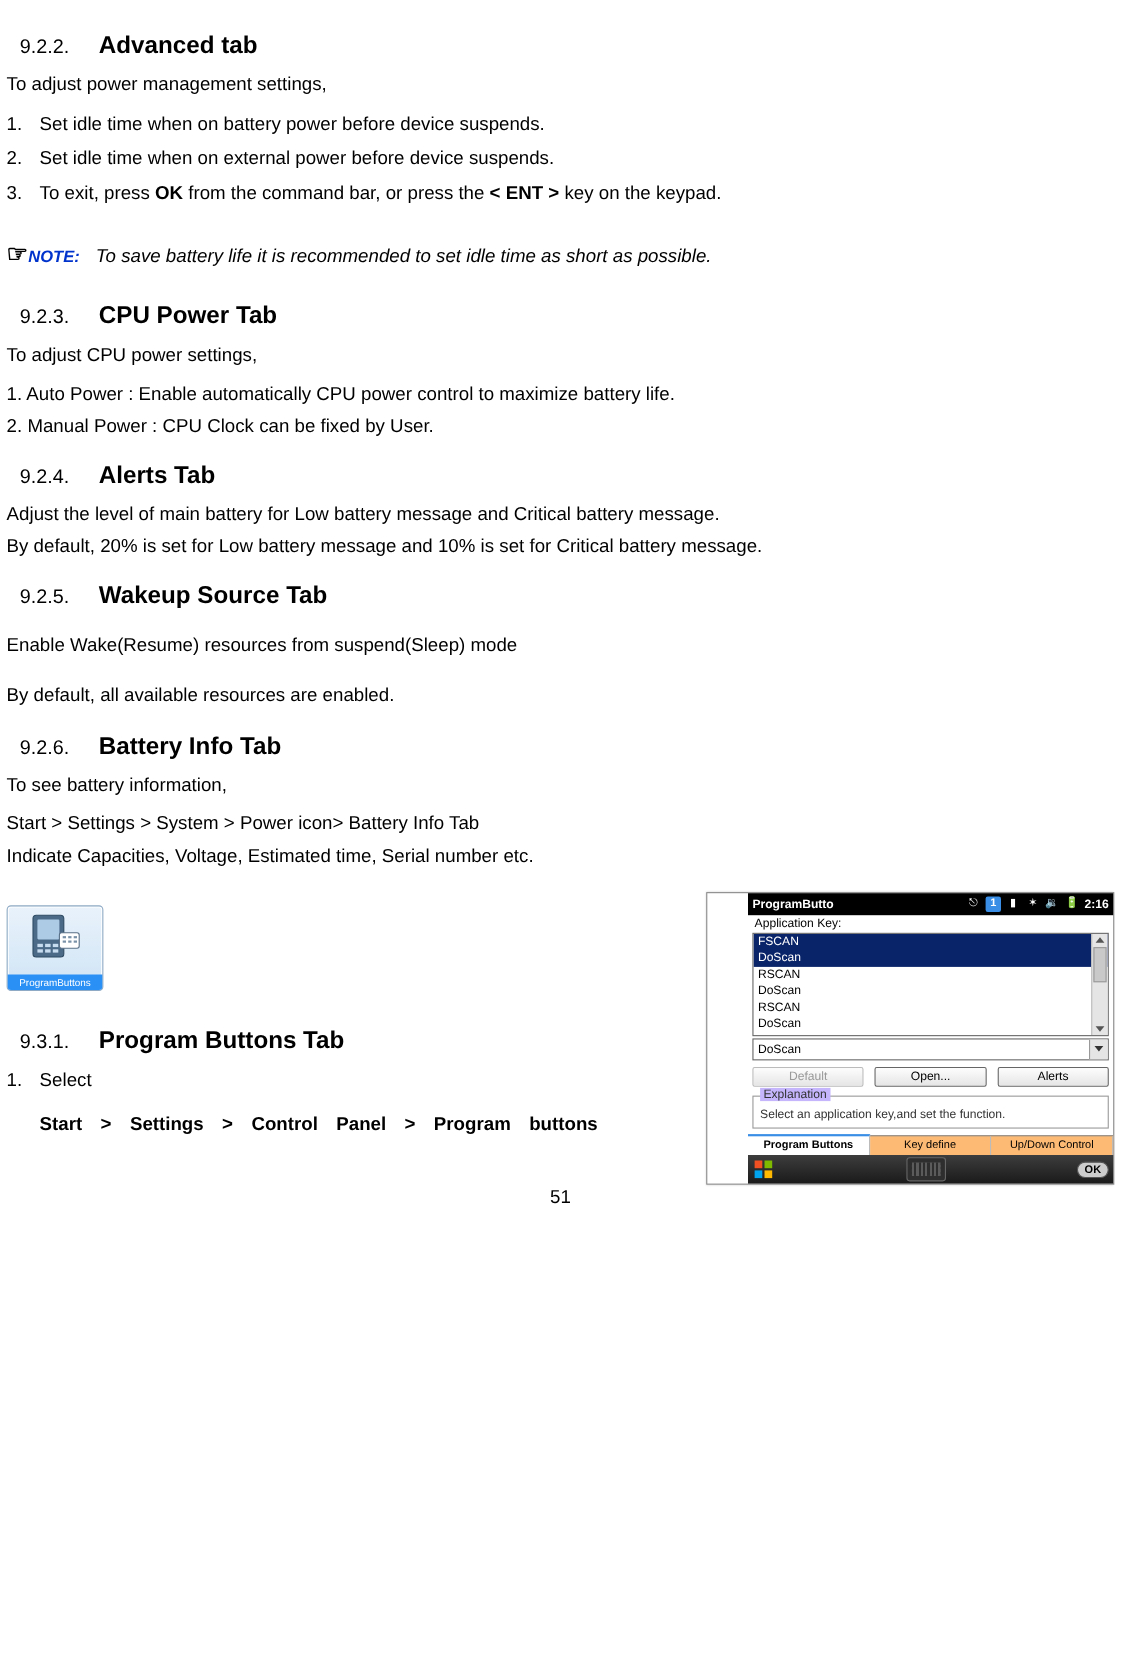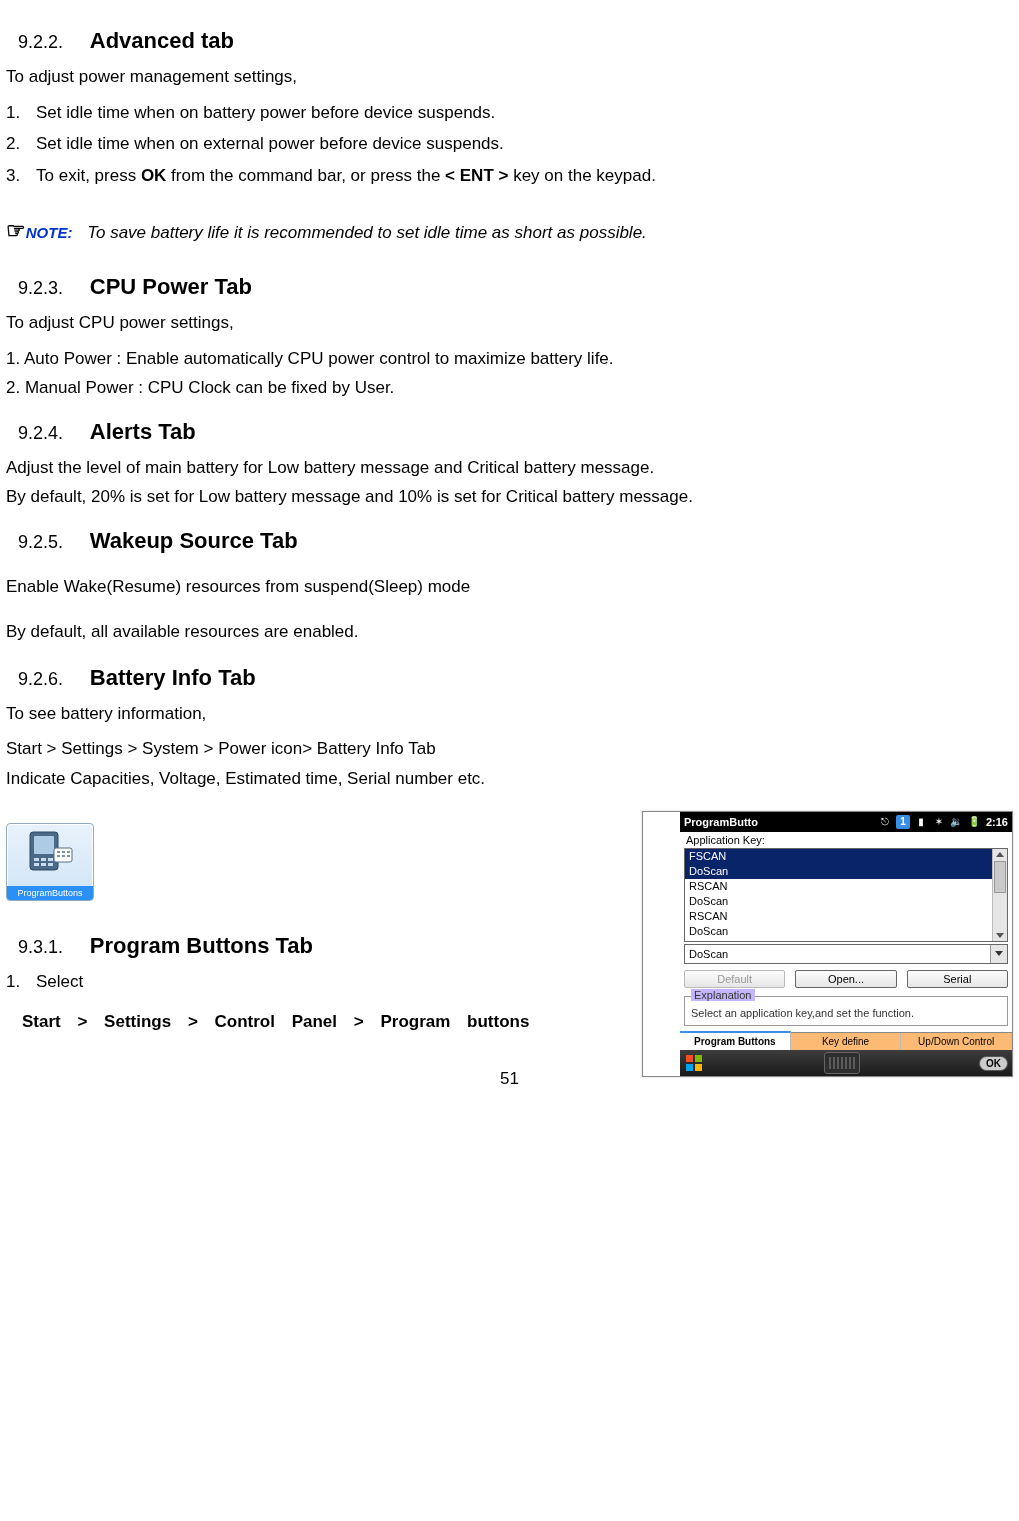--- a/index.html
+++ b/index.html
@@ -60,21 +60,21 @@
     margin-right: 10px;
   }
   .note .txt {
     font-style: italic;
   }
   .bold {
     font-weight: bold;
   }
   .page-num {
     text-align: center;
-    margin-top: 30px;
+    margin-top: 40px;
   }
   .row-with-image {
     position: relative;
   }
   
   .icon-tile {
     display: inline-block;
     width: 86px;
     height: 76px;
     background: linear-gradient(#e9f2fb, #cfe4f5);
@@ -400,21 +400,21 @@
   </div>
 
   
   <div class="heading">
     <span class="num">9.3.1.</span>
     <span class="title">Program Buttons Tab</span>
   </div>
   <p class="li" style="max-width:640px">
     <span class="marker">1.</span><span>Select</span>
   </p>
-  <p style="max-width:640px; margin-left:16px; line-height:2; text-align:justify">
+  <p style="max-width:640px; margin-left:30px; line-height:2; text-align:justify">
     <span class="bold" style="word-spacing:12px">Start &gt; Settings &gt; Control Panel &gt; Program buttons</span>
   </p>
 
   
   <div class="shot">
     <div class="titlebar">
       <span class="ttxt">ProgramButto</span>
       <div class="tray">
         <span class="ic">⎋</span>
         <span class="ic blue">1</span>
@@ -455,21 +455,21 @@
           <div class="thumb"></div>
         </div>
     </div>
     <div class="combo">
       <span>DoScan</span>
       <div class="dd"></div>
     </div>
     <div class="btnrow">
       <div class="btn disabled">Default</div>
       <div class="btn">Open...</div>
-      <div class="btn">Serial</div>
+      <div class="btn">Alerts</div>
     </div>
     <div class="group">
       <div class="glabel">Explanation</div>
       <div>Select an application key,and set the function.</div>
     </div>
     <div class="tabs">
       <div class="tab active">Program Buttons</div>
       <div class="tab">Key define</div>
       <div class="tab">Up/Down Control</div>
     </div>

